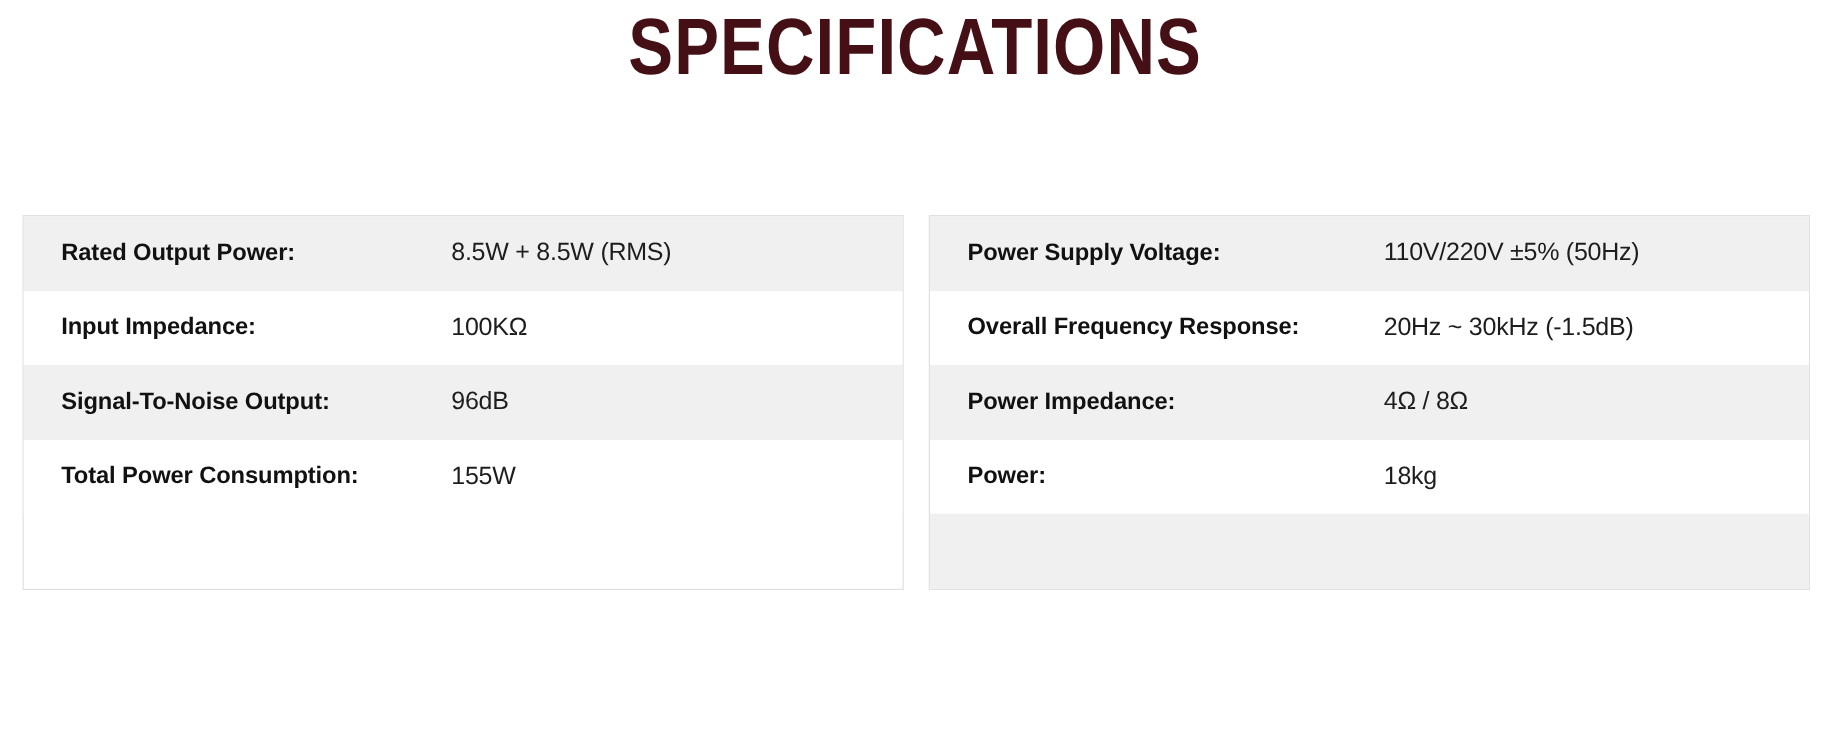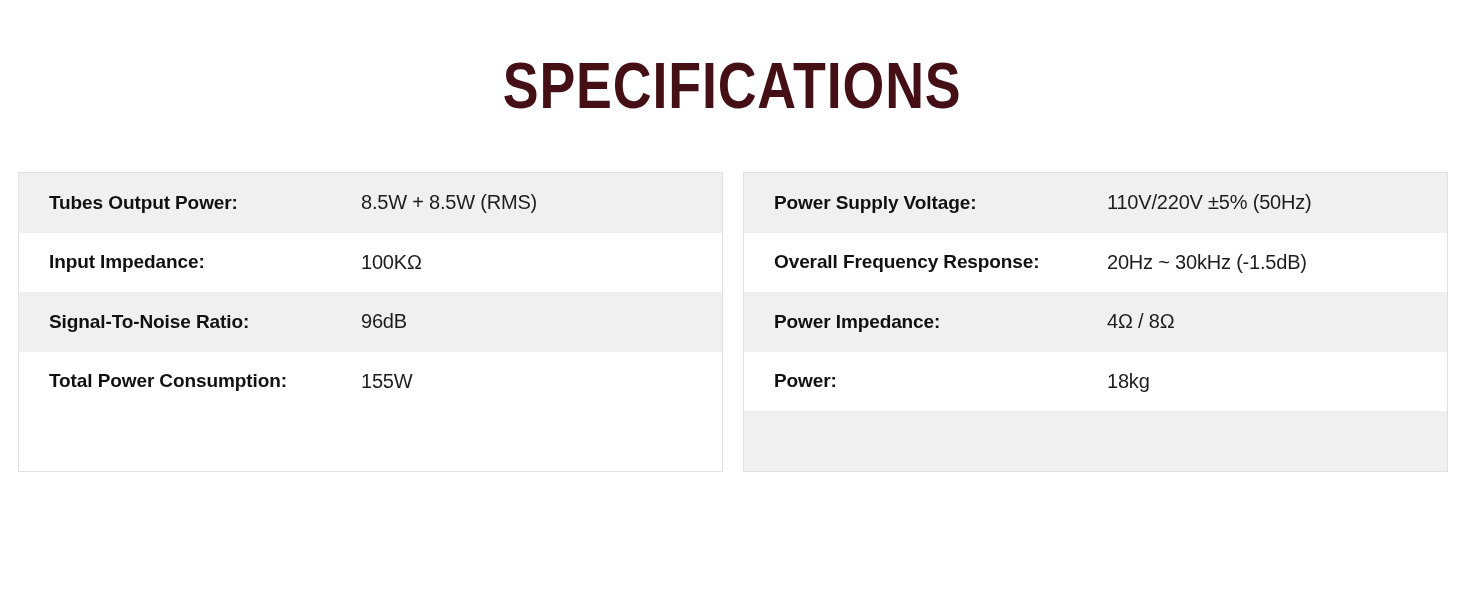--- a/index.html
+++ b/index.html
@@ -11,21 +11,21 @@
   }
   *{margin:0;padding:0;box-sizing:border-box;}
   html,body{background:#ffffff;}
   body{
     width:1464px;height:600px;
     font-family:"Liberation Sans","DejaVu Sans",sans-serif;
     overflow:hidden;
   }
   .title-wrap{
     height:172px;
-    display:flex;align-items:center;justify-content:center;
+    display:flex;justify-content:center;
   }
   .page-title{
     display:inline-block;
     font-size:64px;
     font-weight:700;
     color:var(--title);
     letter-spacing:1px;
     transform:scaleX(0.84);
     white-space:nowrap;
   }
@@ -73,29 +73,29 @@
 <body>
 
 <div class="title-wrap">
   <h1 class="page-title">SPECIFICATIONS</h1>
 </div>
 
 <div class="tables">
 
   <div class="spec-table left">
     <div class="spec-row striped">
-      <div class="spec-label">Tubes Output Power:</div>
+      <div class="spec-label">Rated Output Power:</div>
       <div class="spec-value">8.5W + 8.5W (RMS)</div>
     </div>
     <div class="spec-row">
       <div class="spec-label">Input Impedance:</div>
       <div class="spec-value">100KΩ</div>
     </div>
     <div class="spec-row striped">
-      <div class="spec-label">Signal-To-Noise Ratio:</div>
+      <div class="spec-label">Signal-To-Noise Output:</div>
       <div class="spec-value">96dB</div>
     </div>
     <div class="spec-row">
       <div class="spec-label">Total Power Consumption:</div>
       <div class="spec-value">155W</div>
     </div>
   </div>
 
   <div class="spec-table right">
     <div class="spec-row striped">

